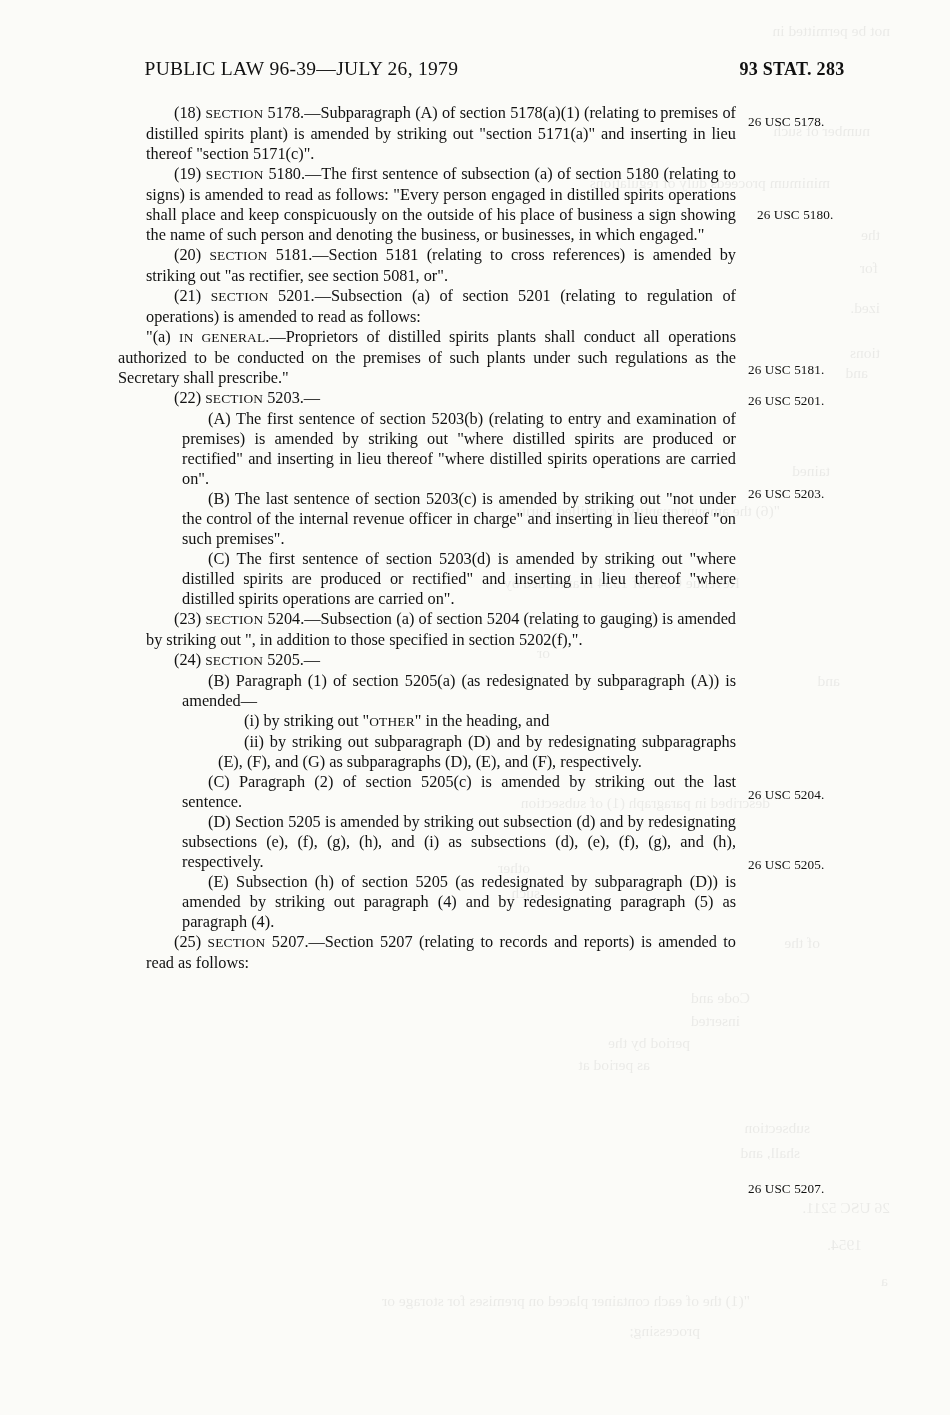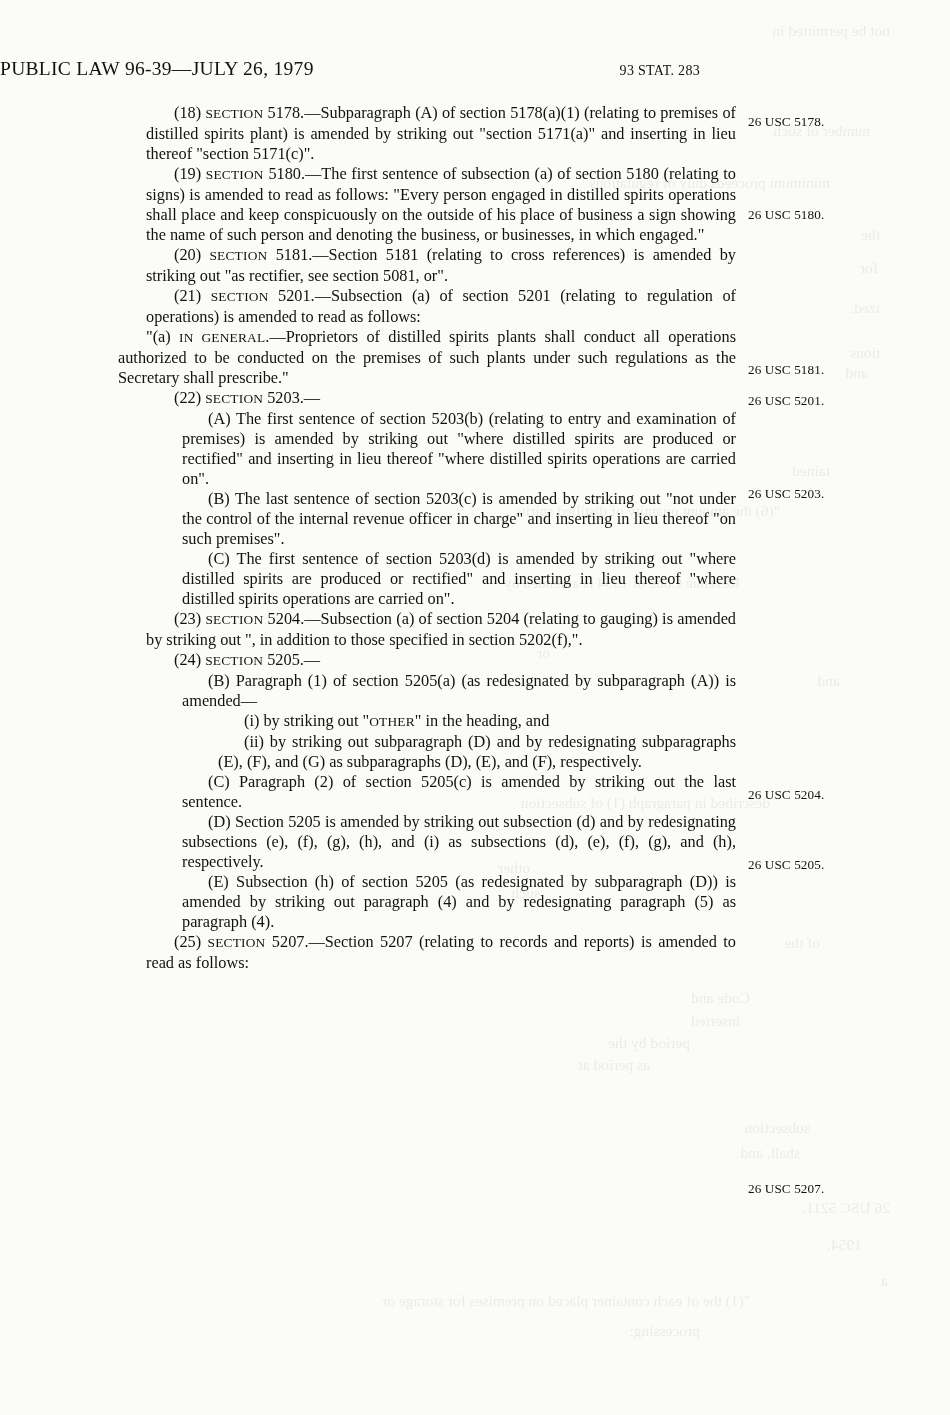--- a/index.html
+++ b/index.html
@@ -38,38 +38,39 @@
     position: absolute;
     white-space: nowrap;
   }
 
   .header {
     position: absolute;
     top: 58px;
     left: 0;
     right: 0;
     display: flex;
-    justify-content: flex-start;
+    justify-content: center;
     align-items: baseline;
     gap: 0;
+    padding-left: 39px;
   }
   .header-inner {
     width: 700px;
     display: flex;
     justify-content: space-between;
     align-items: baseline;
   }
   .header-title {
     font-size: 19.5px;
     letter-spacing: 0.3px;
     white-space: nowrap;
   }
   .header-stat {
-    font-size: 14px;
-    font-weight: normal;
+    font-size: 18px;
+    font-weight: bold;
     letter-spacing: 0.3px;
     white-space: nowrap;
   }
 
   .content {
     position: absolute;
     top: 103px;
     left: 146px;
     width: 590px;
   }
@@ -165,21 +166,21 @@
       <p class="lvl2">(i) by striking out "<span class="sc-manual">OTHER</span>" in the heading, and</p>
       <p class="lvl2">(ii) by striking out subparagraph (D) and by redesignating subparagraphs (E), (F), and (G) as subparagraphs (D), (E), and (F), respectively.</p>
       <p class="lvl1">(C) Paragraph (2) of section 5205(c) is amended by striking out the last sentence.</p>
       <p class="lvl1">(D) Section 5205 is amended by striking out subsection (d) and by redesignating subsections (e), (f), (g), (h), and (i) as subsections (d), (e), (f), (g), and (h), respectively.</p>
       <p class="lvl1">(E) Subsection (h) of section 5205 (as redesignated by subparagraph (D)) is amended by striking out paragraph (4) and by redesignating paragraph (5) as paragraph (4).</p>
       <p class="ind-1">(25) <span class="sc-manual">SECTION</span> 5207.—Section 5207 (relating to records and reports) is amended to read as follows:</p>
     </div>
 
   <div class="margin-notes" id="margin-notes">
       <div class="mnote" style="top: 11px;">26 USC 5178.</div>
-      <div class="mnote" style="top: 104px;">26 USC 5180.</div>
+      <div class="mnote" style="top: 104px; margin-left: 9px;">26 USC 5180.</div>
       <div class="mnote" style="top: 243px; margin-top: 16px;">26 USC 5181.</div>
       <div class="mnote" style="top: 290px;">26 USC 5201.</div>
       <div class="mnote" style="top: 383px;">26 USC 5203.</div>
       <div class="mnote" style="top: 684px;">26 USC 5204.</div>
       <div class="mnote" style="top: 754px;">26 USC 5205.</div>
       <div class="mnote" style="top: 1078px;">26 USC 5207.</div>
     </div>
 
 </div>
 

